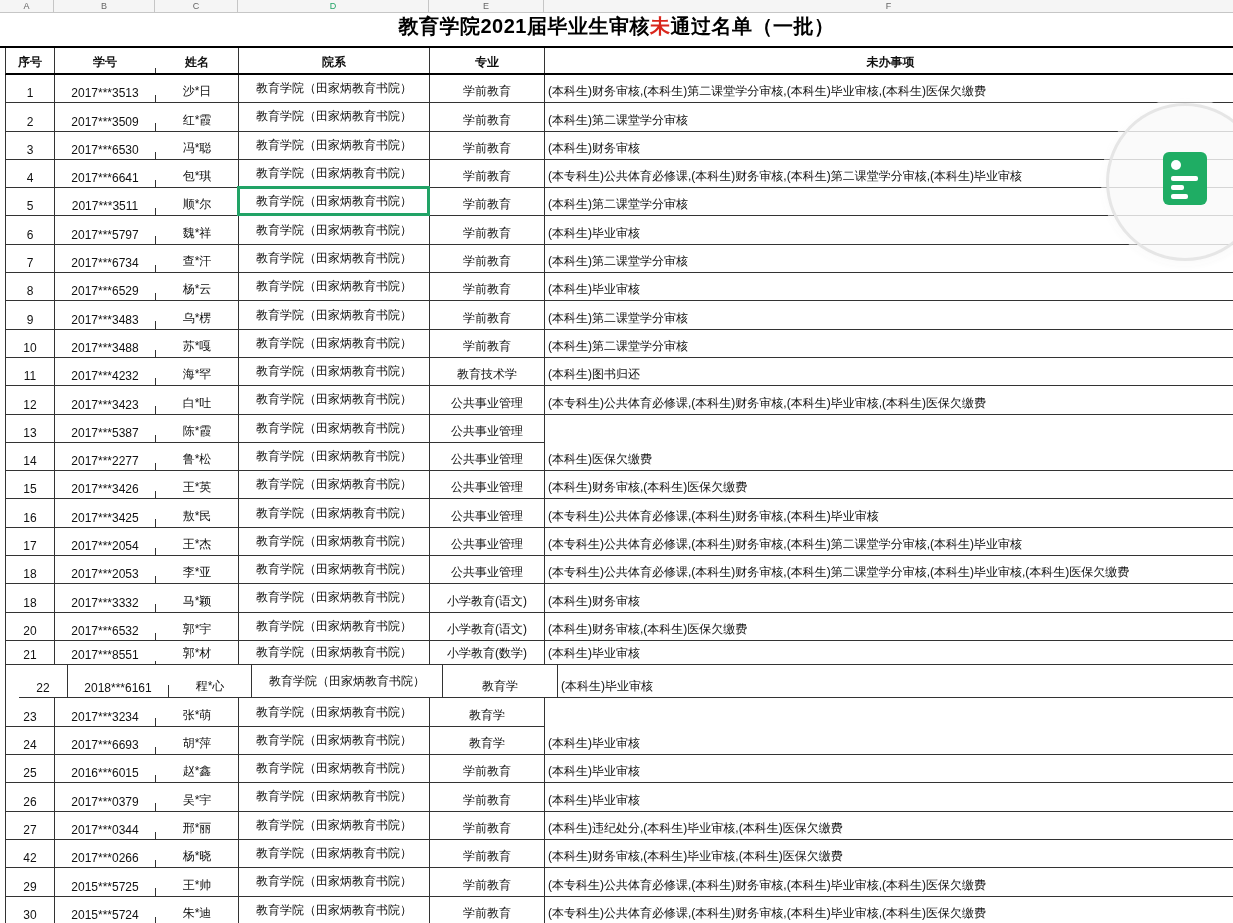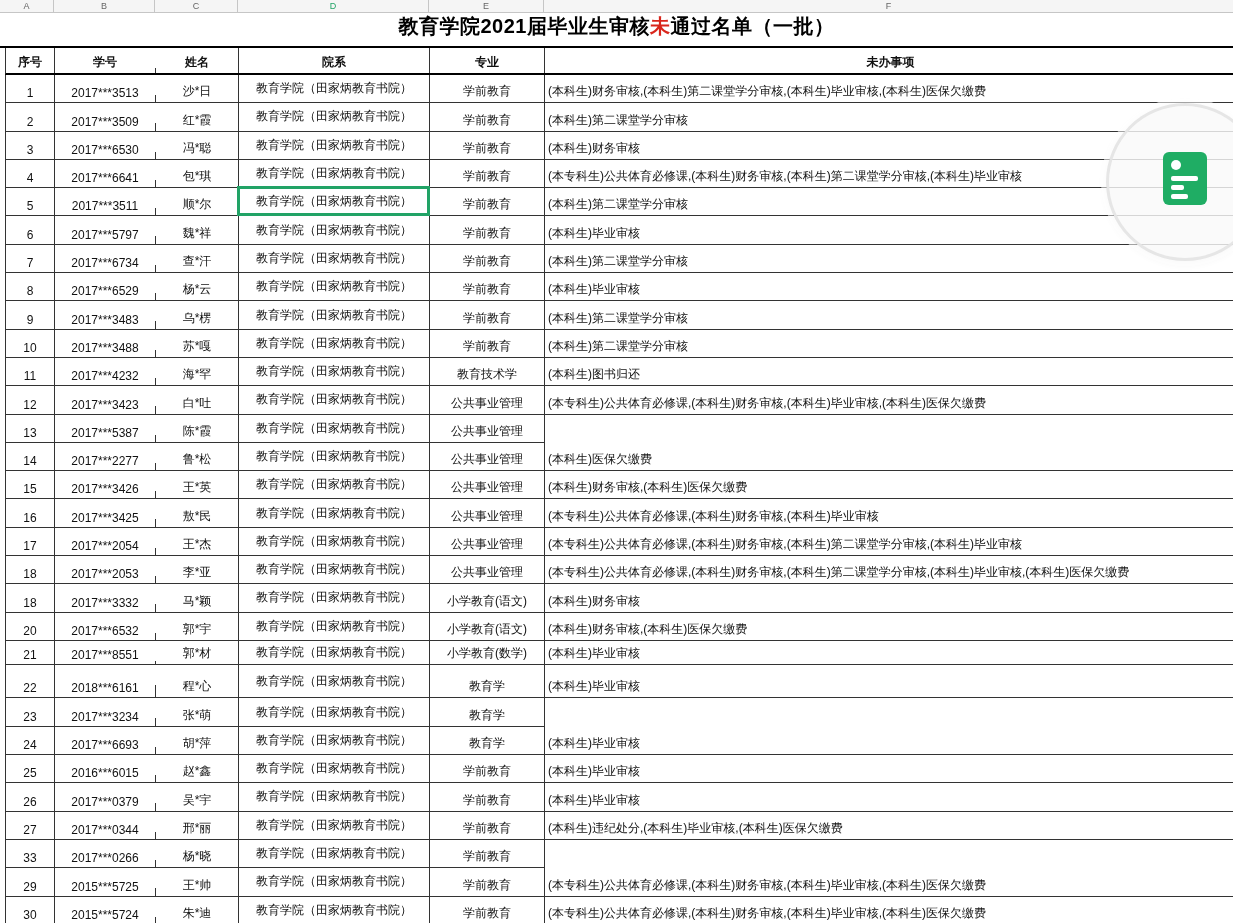--- a/index.html
+++ b/index.html
@@ -30,21 +30,21 @@
     padding-bottom:2px; white-space:nowrap; overflow:visible; }
   .c1{ width:49px; } .c2{ width:101px;margin-top:20px; } .c3{ width:83px; }
   .c4{ width:191px; } .c5{ width:115px; }
   .c6{ flex:1; justify-content:flex-start; padding-left:3px; border-right:none; }
 
   .head-row { height:27px; border-bottom:2px solid #000; }
   .head-row .td { font-weight:bold; border-bottom:none; align-items:flex-end; }
 
   .t-row { height:28.3px; }
   #rows .t-row:nth-child(21){ height:24px; }
-  #rows .t-row:nth-child(22){ height:33.5px; }
+  #rows .t-row:nth-child(22){ height:33.5px;padding-left:13px; }
   .t-row .c4 { align-items:center; padding-bottom:0; }
   .td.selected { position:relative; }
   .td.selected::after { content:""; position:absolute; left:-2px; top:-2px; right:-1px; bottom:-1px;
     border:3px solid var(--sel,#21a366); pointer-events:none; }
 
   
   .float-ball { position:absolute; left:1106px; top:103px; width:158px; height:158px;
     border-radius:50%; background:rgba(249,249,249,0.82); border:3px solid rgba(229,229,229,0.95);
     box-shadow:0 0 0 5px rgba(255,255,255,0.55), 0 2px 10px rgba(0,0,0,0.06); z-index:5; }
   .doc-icon { position:absolute; left:1163px; top:152px; width:44px; height:53px;
@@ -318,25 +318,26 @@
     <div class="grid-row t-row">
       <div class="td c1">27</div>
       <div class="td c2">2017***0344</div>
       <div class="td c3">邢*丽</div>
       <div class="td c4">教育学院（田家炳教育书院）</div>
       <div class="td c5">学前教育</div>
       <div class="td c6">(本科生)违纪处分,(本科生)毕业审核,(本科生)医保欠缴费</div>
     </div>
 
     <div class="grid-row t-row">
-      <div class="td c1">33</div>
+      <div class="td c1">42</div>
       <div class="td c2">2017***0266</div>
       <div class="td c3">杨*晓</div>
       <div class="td c4">教育学院（田家炳教育书院）</div>
       <div class="td c5">学前教育</div>
+      <div class="td c6">(本科生)财务审核,(本科生)毕业审核,(本科生)医保欠缴费</div>
     </div>
 
     <div class="grid-row t-row">
       <div class="td c1">29</div>
       <div class="td c2">2015***5725</div>
       <div class="td c3">王*帅</div>
       <div class="td c4">教育学院（田家炳教育书院）</div>
       <div class="td c5">学前教育</div>
       <div class="td c6">(本专科生)公共体育必修课,(本科生)财务审核,(本科生)毕业审核,(本科生)医保欠缴费</div>
     </div>

